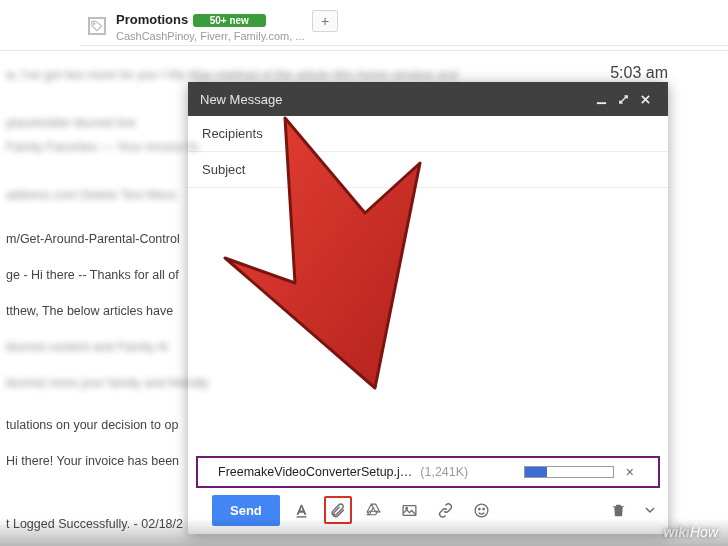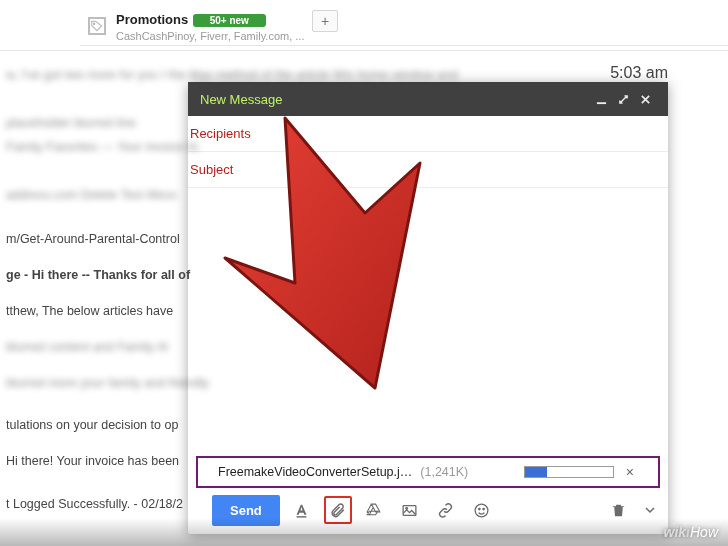--- a/index.html
+++ b/index.html
@@ -14,25 +14,25 @@
   .badge { background: #3b9c3b; color: #fff; font-size: 10px; font-weight: bold; border-radius: 3px; padding: 1px 17px; }
   .sub { font-size: 11px; color: #9a9a9a; margin-top: 2px; }
   .plus-tab { position: absolute; right: 390px; top: 10px; width: 26px; height: 22px; border: 1px solid #d6d6d6; display: flex; align-items: center; justify-content: center; font-size: 14px; color: #777; background: #fafafa; border-radius: 2px; }
 
   .inbox-bg { position: absolute; top: 50px; left: 0; right: 0; bottom: 0; border-top: 1px solid #e5e5e5; }
   .time { position: absolute; right: 60px; top: 64px; font-size: 16px; color: #444; }
   .row { position: absolute; left: 0; height: 30px; display: flex; align-items: center; font-size: 12.5px; color: #444; padding-left: 6px; white-space: nowrap; }
   .blur { color: transparent; text-shadow: 0 0 6px rgba(0,0,0,.45); }
 
   .compose { position: absolute; top: 82px; left: 188px; width: 480px; height: 452px; background: #fff; box-shadow: 0 2px 14px rgba(0,0,0,.35); border-radius: 2px; }
-  .compose-header { background: #404040; color: #bef264; height: 34px; display: flex; align-items: center; padding: 0 12px; font-size: 13px; }
+  .compose-header { background: #404040; color: #e5e5e5; height: 34px; display: flex; align-items: center; padding: 0 12px; font-size: 13px; }
   .compose-header .title { flex: 1; }
   .hdr-ico { width: 22px; display: flex; align-items: center; justify-content: center; cursor: pointer; font-size: 12px; opacity: .9; }
   .hdr-ico svg { width: 11px; height: 11px; }
-  .field { height: 36px; border-bottom: 1px solid #ececec; display: flex; align-items: center; padding: 0 2px; color: #b91c1c; font-size: 13px; }
+  .field { height: 36px; border-bottom: 1px solid #ececec; display: flex; align-items: center; padding: 0 14px; color: #404040; font-size: 13px; }
 
   .attach-bar { position: absolute; bottom: 46px; left: 8px; right: 8px; height: 32px; border: 2px solid #701a75; display: flex; align-items: center; padding: 0 20px; gap: 8px; }
   .fname { font-size: 12.5px; color: #222; }
   .fsize { font-size: 12.5px; color: #9a9a9a; }
   .spacer { flex: 1; }
   .prog { width: 90px; height: 12px; border: 1px solid #9a9a9a; position: relative; }
   .prog .fill { position: absolute; top: 0; left: 0; bottom: 0; width: 25%; background: #3b6fd6; }
   .xbtn { font-size: 14px; color: #666; cursor: pointer; padding: 0 4px; }
 
   .toolbar { position: absolute; bottom: 6px; left: 8px; right: 8px; height: 36px; display: flex; align-items: center; gap: 8px; margin-left: 16px; }
@@ -174,20 +174,20 @@
   <div class="bottom-fade"></div>
   <div class="watermark">
     <span class="w">wiki</span><span>How</span>
   </div>
 
 <div class="row blur" style="top: 60px;">w, I've got two more for you   I  the Max method of the article Wix home window and</div>
     <div class="row blur" style="top: 108px;">placeholder blurred line</div>
     <div class="row blur" style="top: 132px;">Family Favorites — Your invoice fo</div>
     <div class="row blur" style="top: 180px;">address.com Delete Test Mess</div>
     <div class="row" style="top: 224px;">m/Get-Around-Parental-Control</div>
-    <div class="row" style="top: 260px; font-weight: bold;">ge - Hi there -- Thanks for all of</div>
+    <div class="row" style="top: 260px;">ge - Hi there -- Thanks for all of</div>
     <div class="row" style="top: 296px;">tthew, The below articles have</div>
     <div class="row blur" style="top: 332px;">blurred content and  Family Al</div>
     <div class="row blur" style="top: 368px;">blurred more your family and friendly</div>
     <div class="row" style="top: 410px;">tulations on your decision to op</div>
     <div class="row" style="top: 446px;">Hi there! Your invoice has been</div>
-    <div class="row" style="top: 489px;">t Logged Successfully. - 02/18/2</div>
+    <div class="row" style="top: 509px;">t Logged Successfully. - 02/18/2</div>
   </div>
 
 </body></html>

